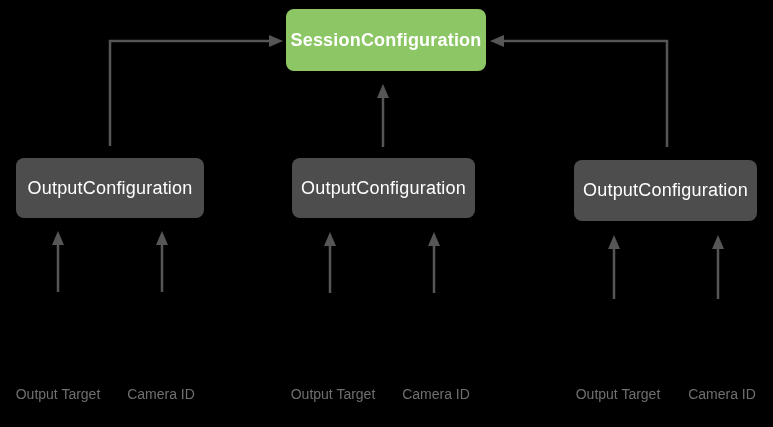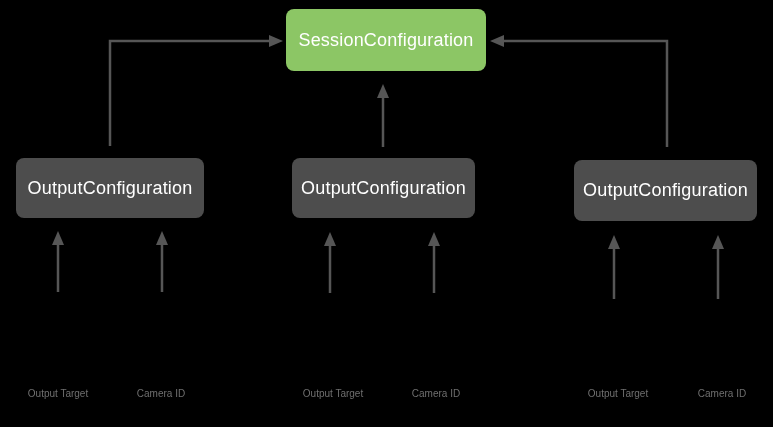--- a/index.html
+++ b/index.html
@@ -38,26 +38,26 @@
     display: flex;
     align-items: center;
     justify-content: center;
     border-radius: 8px;
     background: var(--node-fill);
     color: var(--node-text);
     font-size: 18px;
     letter-spacing: 0.2px;
     white-space: nowrap;
   }
-  .node.session { background: var(--session-fill); }
+  .node.session { background: var(--session-fill); font-weight: bold; }
   .input-label {
     position: absolute;
     transform: translateX(-50%);
     color: var(--input-label-text);
-    font-size: 10px;
+    font-size: 14px;
     line-height: 18px;
     white-space: nowrap;
   }
 </style>
 </head>
 <body>
 
 <div class="canvas">
 
   <svg class="arrows" viewBox="0 0 773 427" aria-hidden="true">

